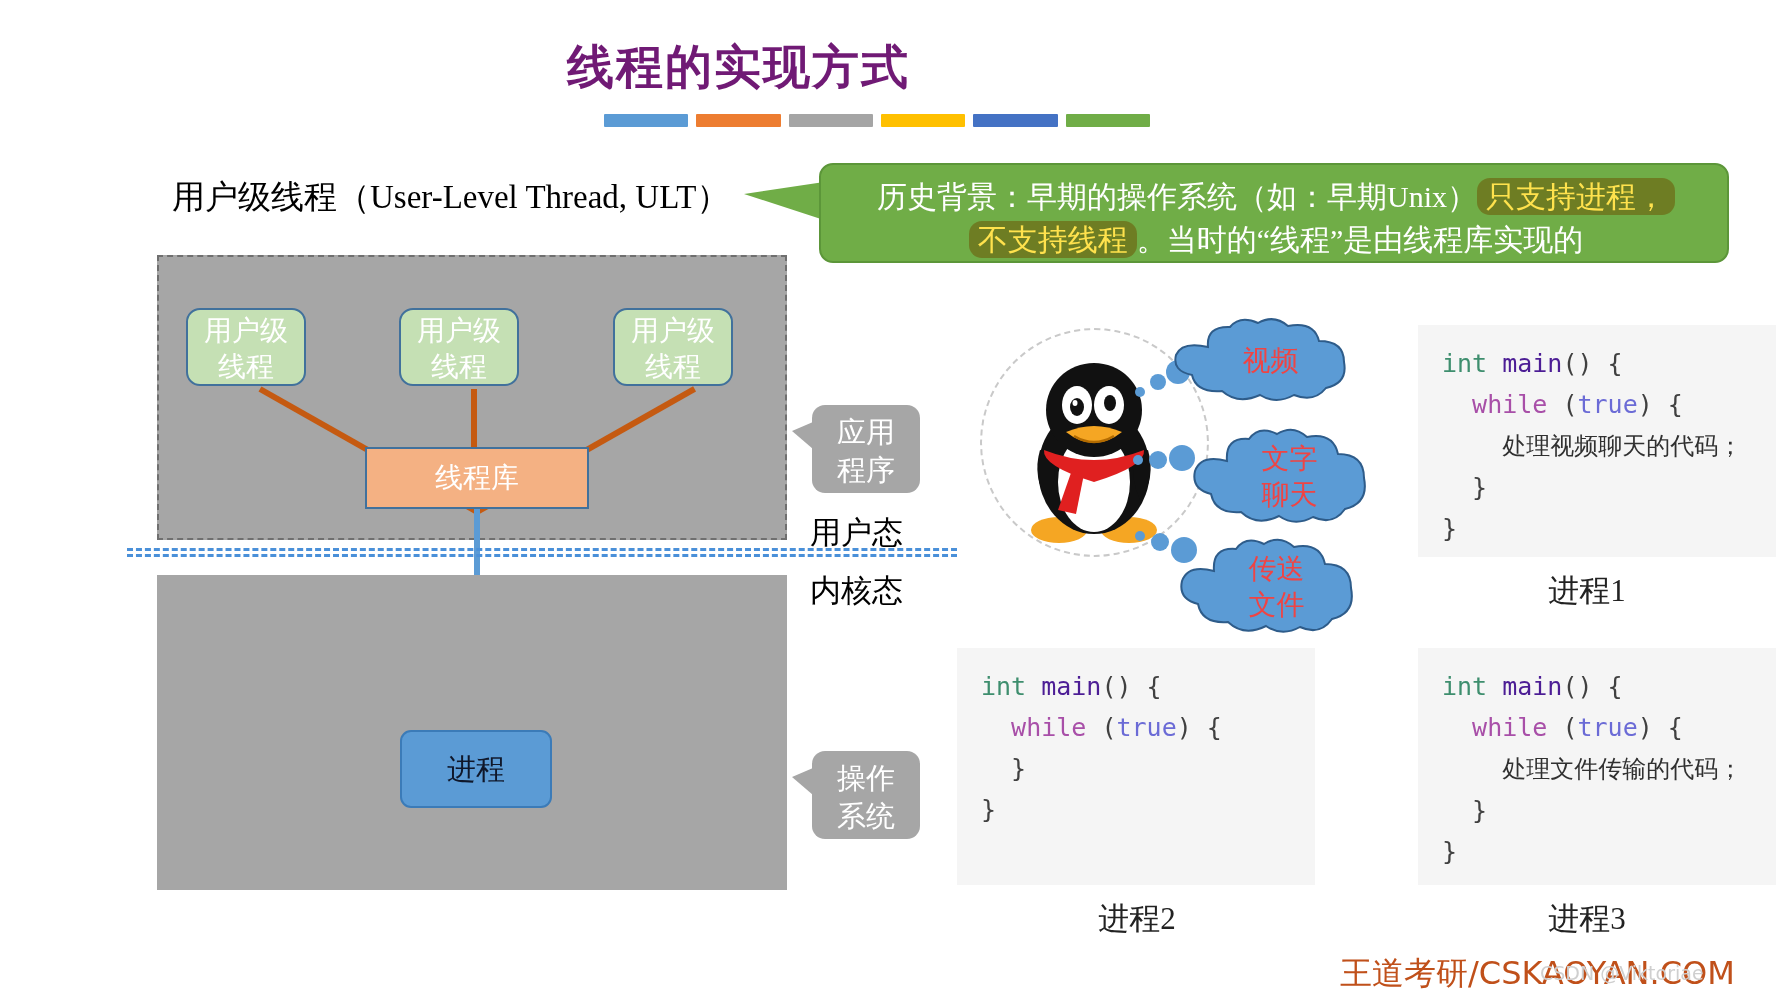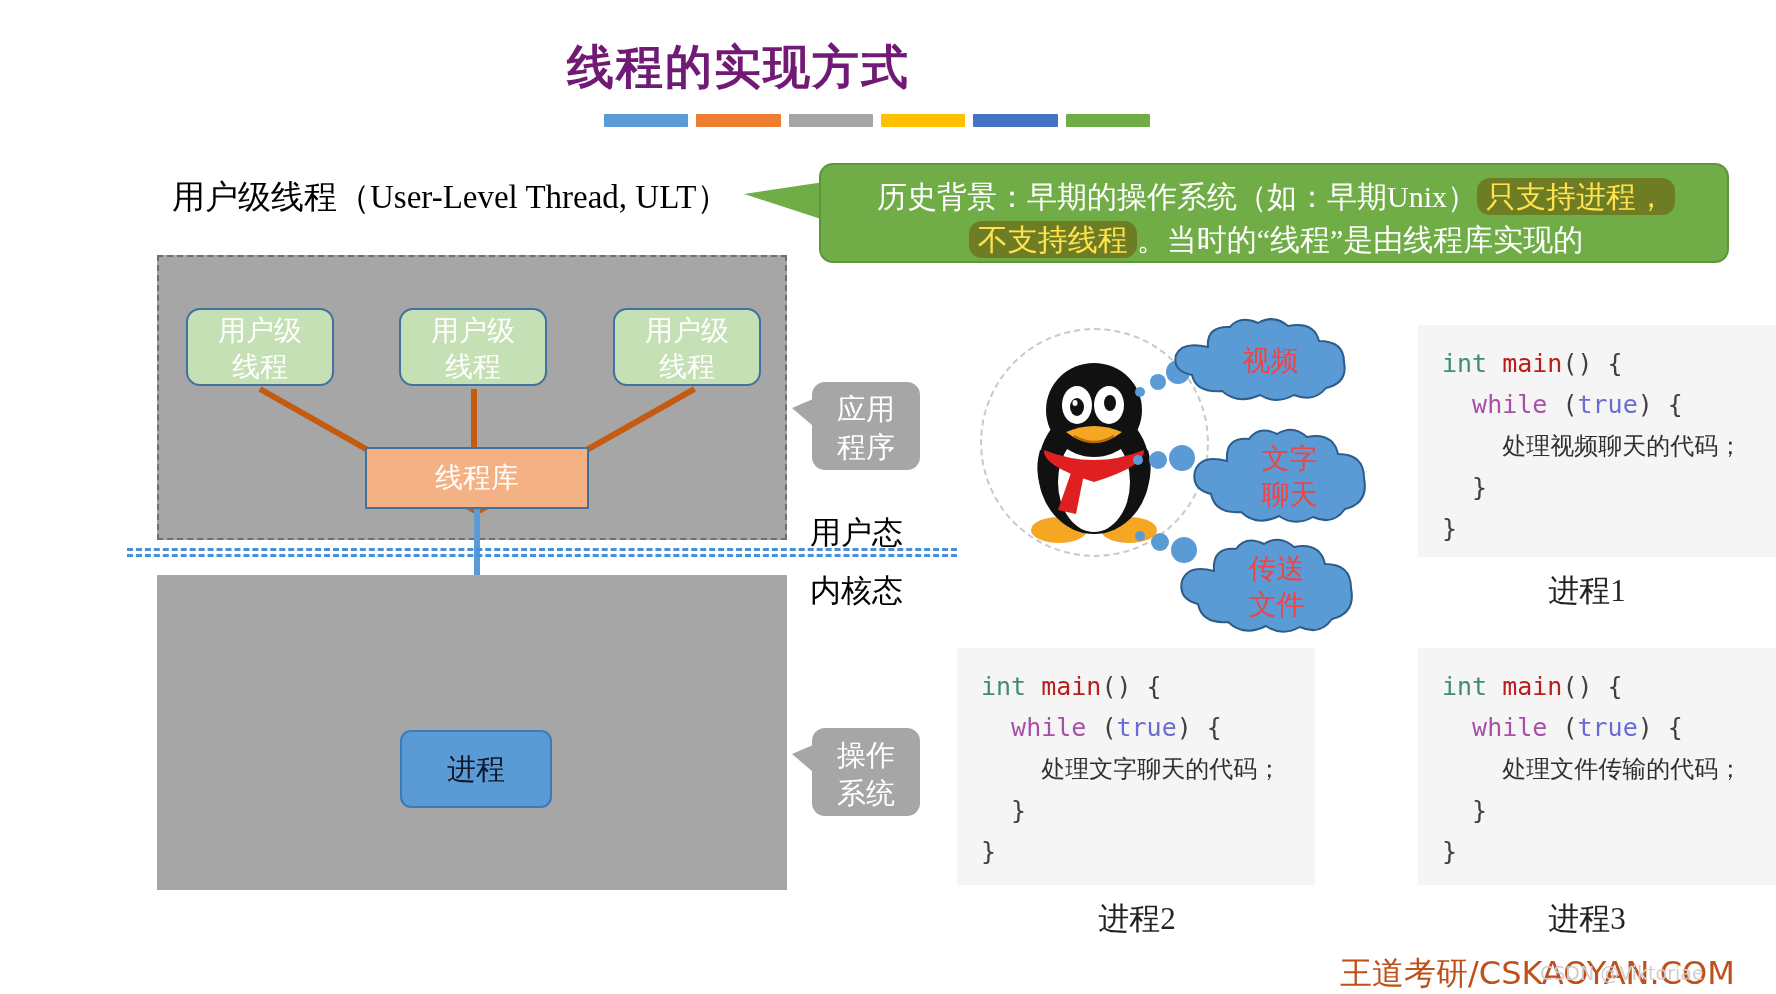--- a/index.html
+++ b/index.html
@@ -90,21 +90,21 @@
     left: 157px;
     top: 255px;
     width: 630px;
     height: 285px;
     background: #A6A6A6;
     border: 2px dashed #6f6f6f;
     box-sizing: border-box;
   }
   .ult-box {
     position: absolute;
-    width: 148px;
+    width: 120px;
     height: 78px;
     background: #C5E0B4;
     border: 2px solid #41719C;
     border-radius: 14px;
     box-sizing: border-box;
     color: #ffffff;
     font-family: "Liberation Serif","DejaVu Serif",serif;
     font-size: 28px;
     line-height: 36px;
     text-align: center;
@@ -195,20 +195,21 @@
     position: absolute;
     background: #A6A6A6;
     border-radius: 13px;
     color: #ffffff;
     font-family: "Liberation Serif","DejaVu Serif",serif;
     font-size: 29px;
     line-height: 38px;
     text-align: center;
     padding-top: 8px;
     box-sizing: border-box;
+    margin-top: 23px;
   }
   .gray-callout::before {
     content: "";
     position: absolute;
     left: -20px;
     top: 17px;
     width: 0; height: 0;
     border-top: 9px solid transparent;
     border-bottom: 18px solid transparent;
     border-right: 21px solid #A6A6A6;
@@ -254,21 +255,21 @@
     background: #F5F5F5;
     font-family: "DejaVu Sans Mono", "Liberation Mono", monospace;
     font-size: 25px;
     line-height: 41px;
     color: #404040;
     white-space: pre;
     padding: 18px 0 18px 24px;
     box-sizing: border-box;
   }
   .kw-type { color: #3E8E6E; }
-  .kw-fn   { color: #b91c1c; }
+  .kw-fn   { color: #4c1d95; }
   .kw-ctl  { color: #A84FA8; }
   .kw-lit  { color: #6B6BD6; margin-top: 8px; }
   .cn      { font-family: "DejaVu Sans", "Liberation Sans", sans-serif; font-size: 24px; color: #303030; }
   #code1 { left: 1418px; top: 325px;  width: 358px; height: 232px; }
   #code2 { left: 957px;  top: 648px;  width: 358px; height: 237px; }
   #code3 { left: 1418px; top: 648px;  width: 358px; height: 237px; }
 
   .proc-label {
     position: absolute;
     font-family: "Liberation Serif","DejaVu Serif",serif;
@@ -405,21 +406,21 @@
   <span class="ctext"><span>文字</span><br><span>聊天</span></span>
 </div>
 <div class="cloud" id="cloud3">
   <svg viewBox="0 0 195 100" width="195" height="100">
     <path d="M44 34 Q42 10 66 12 Q76 -2 94 7 Q110 -3 124 10 Q150 5 155 27 Q181 27 181 51 Q186 76 162 82 Q150 99 130 90 Q112 100 96 89 Q74 100 58 85 Q32 87 28 67 Q8 62 12 44 Q18 27 44 34 Z" fill="#5B9BD5" stroke="#2E5C8A" stroke-width="2"></path>
   </svg>
   <span class="ctext"><span>传送</span><br><span>文件</span></span>
 </div>
 
 <div class="code" id="code1"><div><span class="kw-type">int </span><span class="kw-fn">main</span><span>() {</span></div><div><span>  </span><span class="kw-ctl">while </span><span>(</span><span class="kw-lit">true</span><span>) {</span></div><div><span>    </span><span class="cn">处理视频聊天的代码；</span></div><div><span>  </span><span>}</span></div><div><span>}</span></div></div>
-<div class="code" id="code2"><div><span class="kw-type">int </span><span class="kw-fn">main</span><span>() {</span></div><div><span>  </span><span class="kw-ctl">while </span><span>(</span><span class="kw-lit">true</span><span>) {</span></div><div><span>    </span><span class="cn">处理文字聊天的代码；</span></div><div><span>  </span><span>}</span></div><div><span>}</span></div></div>
+<div class="code" id="code2"><div><span class="kw-type">int </span><span class="kw-fn">main</span><span>() {</span></div><div><span>  </span><span class="kw-ctl">while </span><span>(</span><span class="kw-lit">true</span><span>) {</span></div><div><span>  </span><span>}</span></div><div><span>}</span></div></div>
 <div class="code" id="code3"><div><span class="kw-type">int </span><span class="kw-fn">main</span><span>() {</span></div><div><span>  </span><span class="kw-ctl">while </span><span>(</span><span class="kw-lit">true</span><span>) {</span></div><div><span>    </span><span class="cn">处理文件传输的代码；</span></div><div><span>  </span><span>}</span></div><div><span>}</span></div></div>
 
 <div class="proc-label" id="proc1">进程1</div>
 <div class="proc-label" id="proc2">进程2</div>
 <div class="proc-label" id="proc3">进程3</div>
 
 <div id="watermark">王道考研/CSKAOYAN.COM</div>
 <div id="watermark2">CSDN @Viktoriae</div>
 
 </body></html>

